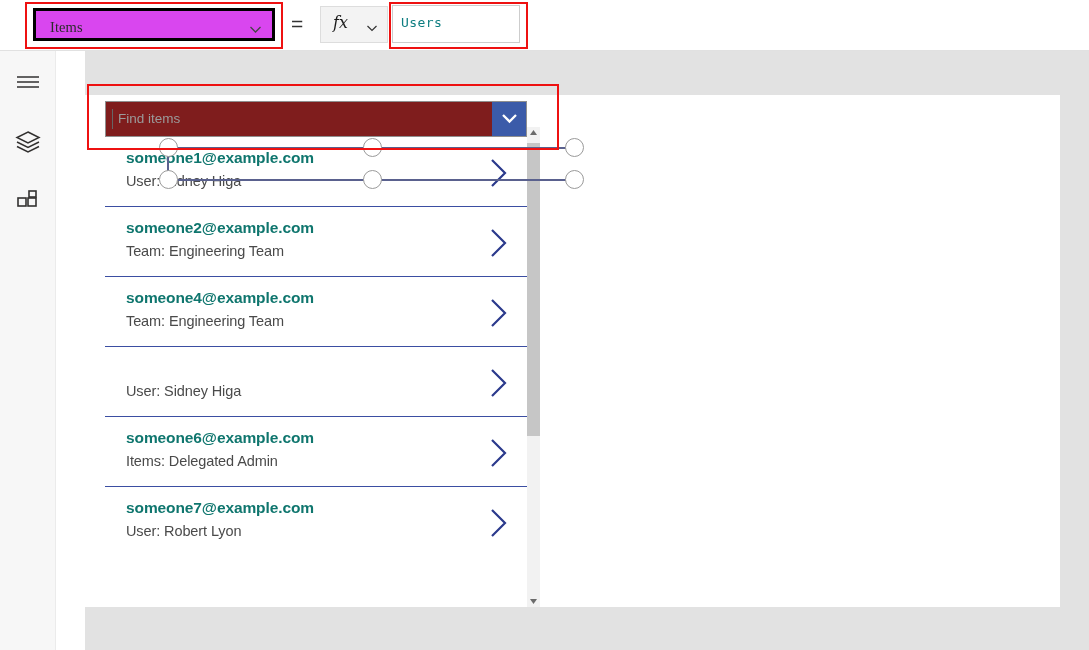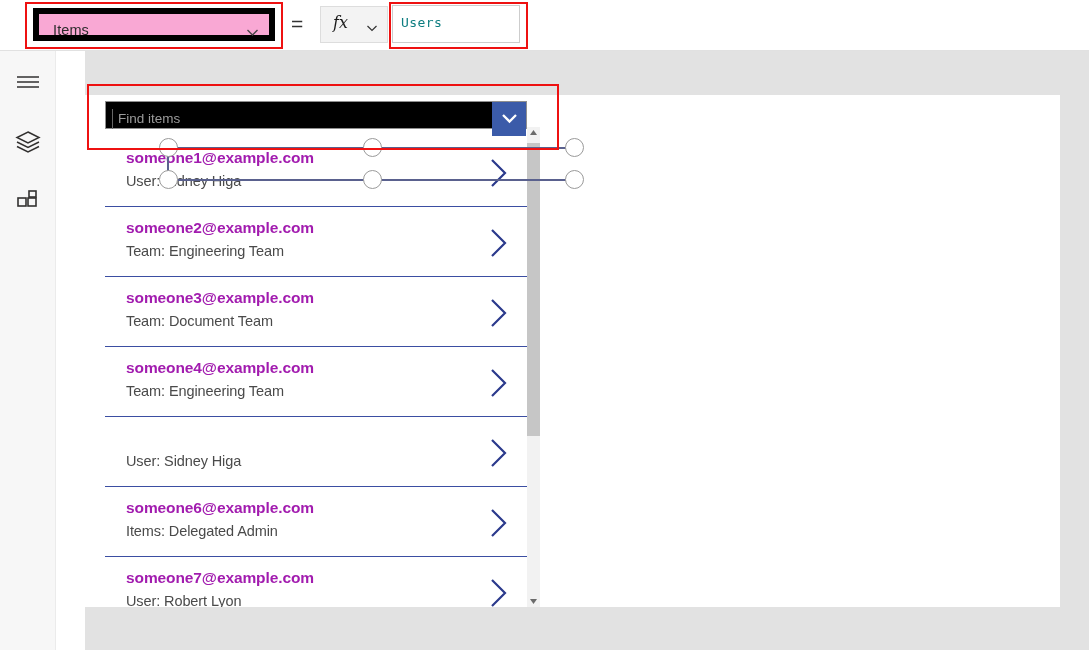--- a/index.html
+++ b/index.html
@@ -24,23 +24,24 @@
     background: #ffffff;
     border-bottom: 1px solid #e1e1e1;
     z-index: 5;
   }
 
   
   #prop-select-wrap {
     position: absolute;
     left: 33px; top: 8px;
     width: 242px; height: 33px;
-    background: #f9a8d4;
-    border: 6px solid #000000;
-    box-sizing: border-box;
+    background: #d946ef;
+    border: 3px solid #000000;
+    box-sizing: border-box;
+    font-family: Liberation Serif, serif;
   }
   #prop-select-label {
     position: absolute;
     left: 14px; top: 8px;
     font-size: 14.5px;
     color: #2b2b2b;
     line-height: 17px;
     letter-spacing: 0.1px;
   }
   #prop-chevron {
@@ -161,22 +162,22 @@
     position: absolute;
     left: 29px; top: 45px;
     width: 975px; height: 512px;
     background: #ffffff;
   }
 
   
   #combobox-control {
     position: absolute;
     left: 49px; top: 51px;   
-    width: 422px; height: 28px;
-    background: #000000;
+    width: 422px; height: 36px;
+    background: #7f1d1d;
     border: 1px solid #8f8f8f;
     box-sizing: border-box;
     z-index: 6;
   }
   #combobox-search-placeholder {
     position: absolute;
     left: 12px; top: 9px;
     font-size: 13.5px;
     color: #9b9b9b;
   }
@@ -214,21 +215,21 @@
     border-bottom: 1.6px solid #3b4ea2;
     background: #ffffff;
     cursor: pointer;
   }
   .list-row:last-child { border-bottom: none; text-decoration: underline; }
   .row-primary {
     position: absolute;
     left: 21px; top: 12px;
     font-size: 15.5px;
     font-weight: bold;
-    color: #a21caf;
+    color: #0f766e;
     letter-spacing: -0.1px;
   }
   .row-secondary {
     position: absolute;
     left: 21px; top: 36px;
     font-size: 14.5px;
     color: #4a4a4a;
     letter-spacing: -0.1px;
   }
   .row-chevron {
@@ -371,27 +372,20 @@
       <div class="list-row" style="border-bottom-color: rgb(59, 78, 162);">
         <span class="row-primary">someone1@example.com</span>
         <span class="row-secondary">User: Sidney Higa</span>
         <span class="row-chevron"><svg width="24" height="32" viewBox="0 0 24 32">
             <polyline points="5,3 18,16 5,29" fill="none" stroke="#2b3a8c" stroke-width="2.2"></polyline>
           </svg></span>
       </div>
       <div class="list-row" style="border-bottom-color: rgb(59, 78, 162);">
         <span class="row-primary">someone2@example.com</span>
         <span class="row-secondary">Team: Engineering Team</span>
-        <span class="row-chevron"><svg width="24" height="32" viewBox="0 0 24 32">
-            <polyline points="5,3 18,16 5,29" fill="none" stroke="#2b3a8c" stroke-width="2.2"></polyline>
-          </svg></span>
-      </div>
-      <div class="list-row" style="border-bottom-color: rgb(59, 78, 162);">
-        <span class="row-primary">someone3@example.com</span>
-        <span class="row-secondary">Team: Document Team</span>
         <span class="row-chevron"><svg width="24" height="32" viewBox="0 0 24 32">
             <polyline points="5,3 18,16 5,29" fill="none" stroke="#2b3a8c" stroke-width="2.2"></polyline>
           </svg></span>
       </div>
       <div class="list-row" style="border-bottom-color: rgb(59, 78, 162);">
         <span class="row-primary">someone4@example.com</span>
         <span class="row-secondary">Team: Engineering Team</span>
         <span class="row-chevron"><svg width="24" height="32" viewBox="0 0 24 32">
             <polyline points="5,3 18,16 5,29" fill="none" stroke="#2b3a8c" stroke-width="2.2"></polyline>
           </svg></span>

